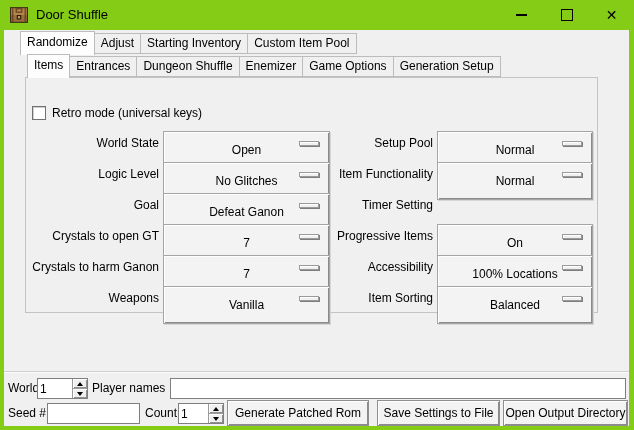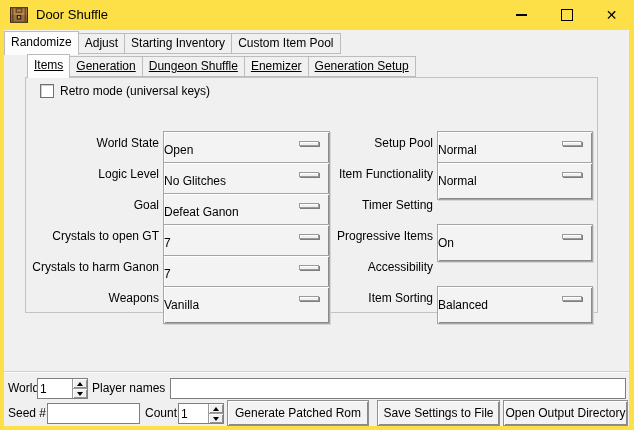--- a/index.html
+++ b/index.html
@@ -1,62 +1,62 @@
 <!DOCTYPE html>
 <html><head>
 <meta charset="utf-8">
 <style>
   html,body { margin:0; padding:0; }
   body { font-family:"Liberation Sans", sans-serif; color:#000; }
   .window {
     position:relative; width:634px; height:430px;
-    background:#fde047; overflow:hidden;
+    background:#84cc16; overflow:hidden;
     font-size:12px;
   }
   
   .titlebar { position:absolute; left:0; top:0; width:634px; height:30px; }
   .app-icon { position:absolute; left:10px; top:6px; width:18px; height:18px; }
   .win-title { position:absolute; left:36px; top:0; height:30px; line-height:30px; font-size:13px; }
   .winbtns { position:absolute; right:0; top:0; height:30px; display:flex; }
   .winbtn { width:45px; height:30px; display:flex; align-items:center; justify-content:center; }
   .min-glyph { display:block; width:11px; height:2px; background:#000; }
   .max-glyph { display:block; width:10px; height:10px; border:1.5px solid #000; background:transparent; }
   .close-glyph { font-size:14px; line-height:14px; }
   
   .client { position:absolute; left:4px; top:30px; width:625px; height:396px; background:#f0f0f0; }
   
   .tabrow { position:absolute; display:flex; align-items:flex-end; z-index:3; }
-  .tabrow.outer { left:4px; top:31px; height:23px; }
-  .tabrow.inner { left:27px; top:54px; height:23px;text-decoration:underline; }
+  .tabrow.outer { left:4px; top:31px; height:23px;padding-left:16px; }
+  .tabrow.inner { left:27px; top:54px; height:23px; }
   .tab {
     box-sizing:border-box; height:21px; line-height:19px; padding:0 6px;
     background:#f0f0f0; border:1px solid #bcbcbc; white-space:nowrap;
     margin-right:-1px; position:relative;
   }
   .tab.selected {
     height:24px; line-height:21px; background:#fdfdfd;
     border-bottom:none; z-index:4; margin-bottom:-1px;
   }
   
   .panel { position:absolute; left:25px; top:77px; width:573px; height:236px;
     border:1px solid #c3c3c3; box-sizing:border-box; z-index:1; }
   
-  .checkrow { position:absolute; left:40px; height:14px; display:flex; align-items:center; z-index:2; }
+  .checkrow { position:absolute; left:32px; height:14px; display:flex; align-items:center; z-index:2;margin-top:22px; }
   .checkbox {
     display:inline-block; width:12px; height:12px; background:#fff;
     border:1px solid #707070; box-shadow: inset 1px 1px 0 #cfcfcf; margin-right:6px;
   }
   .checklbl { line-height:14px; }
   
   .setlbl { position:absolute; height:25px; line-height:25px; text-align:right; z-index:2; }
   .menubtn {
     position:absolute; height:38px; box-sizing:border-box;
     background:#f3f3f3; border:1px solid #a5a5a5;
     box-shadow: inset 1px 1px 0 #ffffff, inset -1px -1px 0 #8a8a8a, 1px 1px 0 #d6d6d6;
-    display:flex; align-items:center; justify-content:flex-start; z-index:2;
+    display:flex; align-items:center; justify-content:center; z-index:2;
   }
   .menutext { line-height:23px; }
   .menuind {
     position:absolute; right:10px; top:9px; width:20px; height:5px;
     background:#f0f0f0; border:1px solid #9a9a9a; box-sizing:border-box;
     box-shadow: inset 1px 1px 0 #fff, 1px 1px 0 #7d7d7d;
   }
   
   .separator { position:absolute; left:4px; top:371px; width:625px; height:2px;
     border-top:1px solid #cfcfcf; border-bottom:1px solid #fbfbfb; box-sizing:border-box; }
@@ -121,23 +121,24 @@
 
   <div class="tabrow outer">
     <div class="tab selected">Randomize</div>
     <div class="tab">Adjust</div>
     <div class="tab">Starting Inventory</div>
     <div class="tab">Custom Item Pool</div>
   </div>
 
   <div class="tabrow inner">
     <div class="tab selected">Items</div>
-    <div class="tab">Generation</div>
+    <div class="tab">Entrances</div>
     <div class="tab">Dungeon Shuffle</div>
     <div class="tab">Enemizer</div>
+    <div class="tab">Game Options</div>
     <div class="tab">Generation Setup</div>
   </div>
 
   <div class="panel"></div>
 
   <div class="checkrow" style="top:84px">
     <span class="checkbox"></span>
     <span class="checklbl">Retro mode (universal keys)</span>
   </div>
 
@@ -182,20 +183,24 @@
     <span class="menutext">Normal</span>
     <span class="menuind"></span>
   </div>
   <div class="setlbl" style="top:193px;left:330px;width:103px">Timer Setting</div>
   <div class="setlbl" style="top:224px;left:330px;width:103px">Progressive Items</div>
   <div class="menubtn" style="top:224px;left:437px;width:156px">
     <span class="menutext">On</span>
     <span class="menuind"></span>
   </div>
   <div class="setlbl" style="top:255px;left:330px;width:103px">Accessibility</div>
+  <div class="menubtn" style="top:255px;left:437px;width:156px">
+    <span class="menutext">100% Locations</span>
+    <span class="menuind"></span>
+  </div>
   <div class="setlbl" style="top:286px;left:330px;width:103px">Item Sorting</div>
   <div class="menubtn" style="top:286px;left:437px;width:156px">
     <span class="menutext">Balanced</span>
     <span class="menuind"></span>
   </div>
 
   <div class="separator"></div>
 
   <div class="lbl" style="top:378px;left:8px">Worlds</div>
   <div class="spinbox" style="top:378px;left:37px;width:51px">

